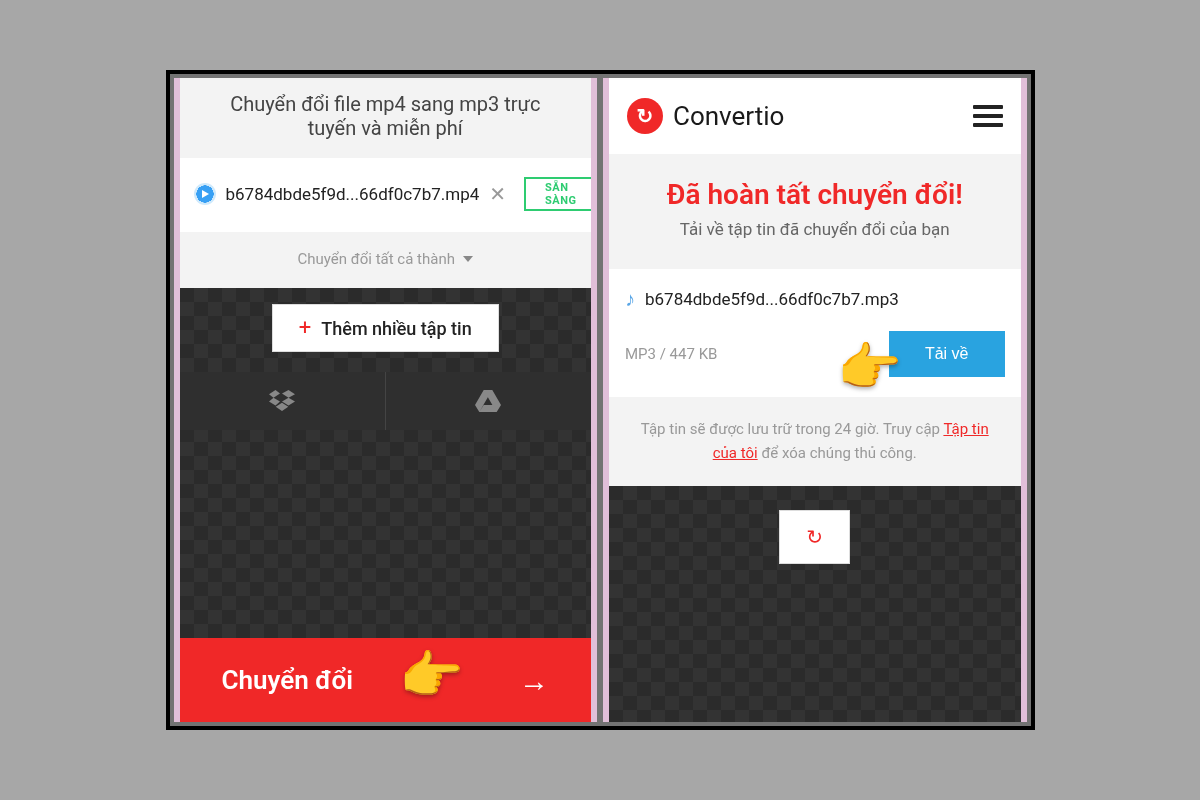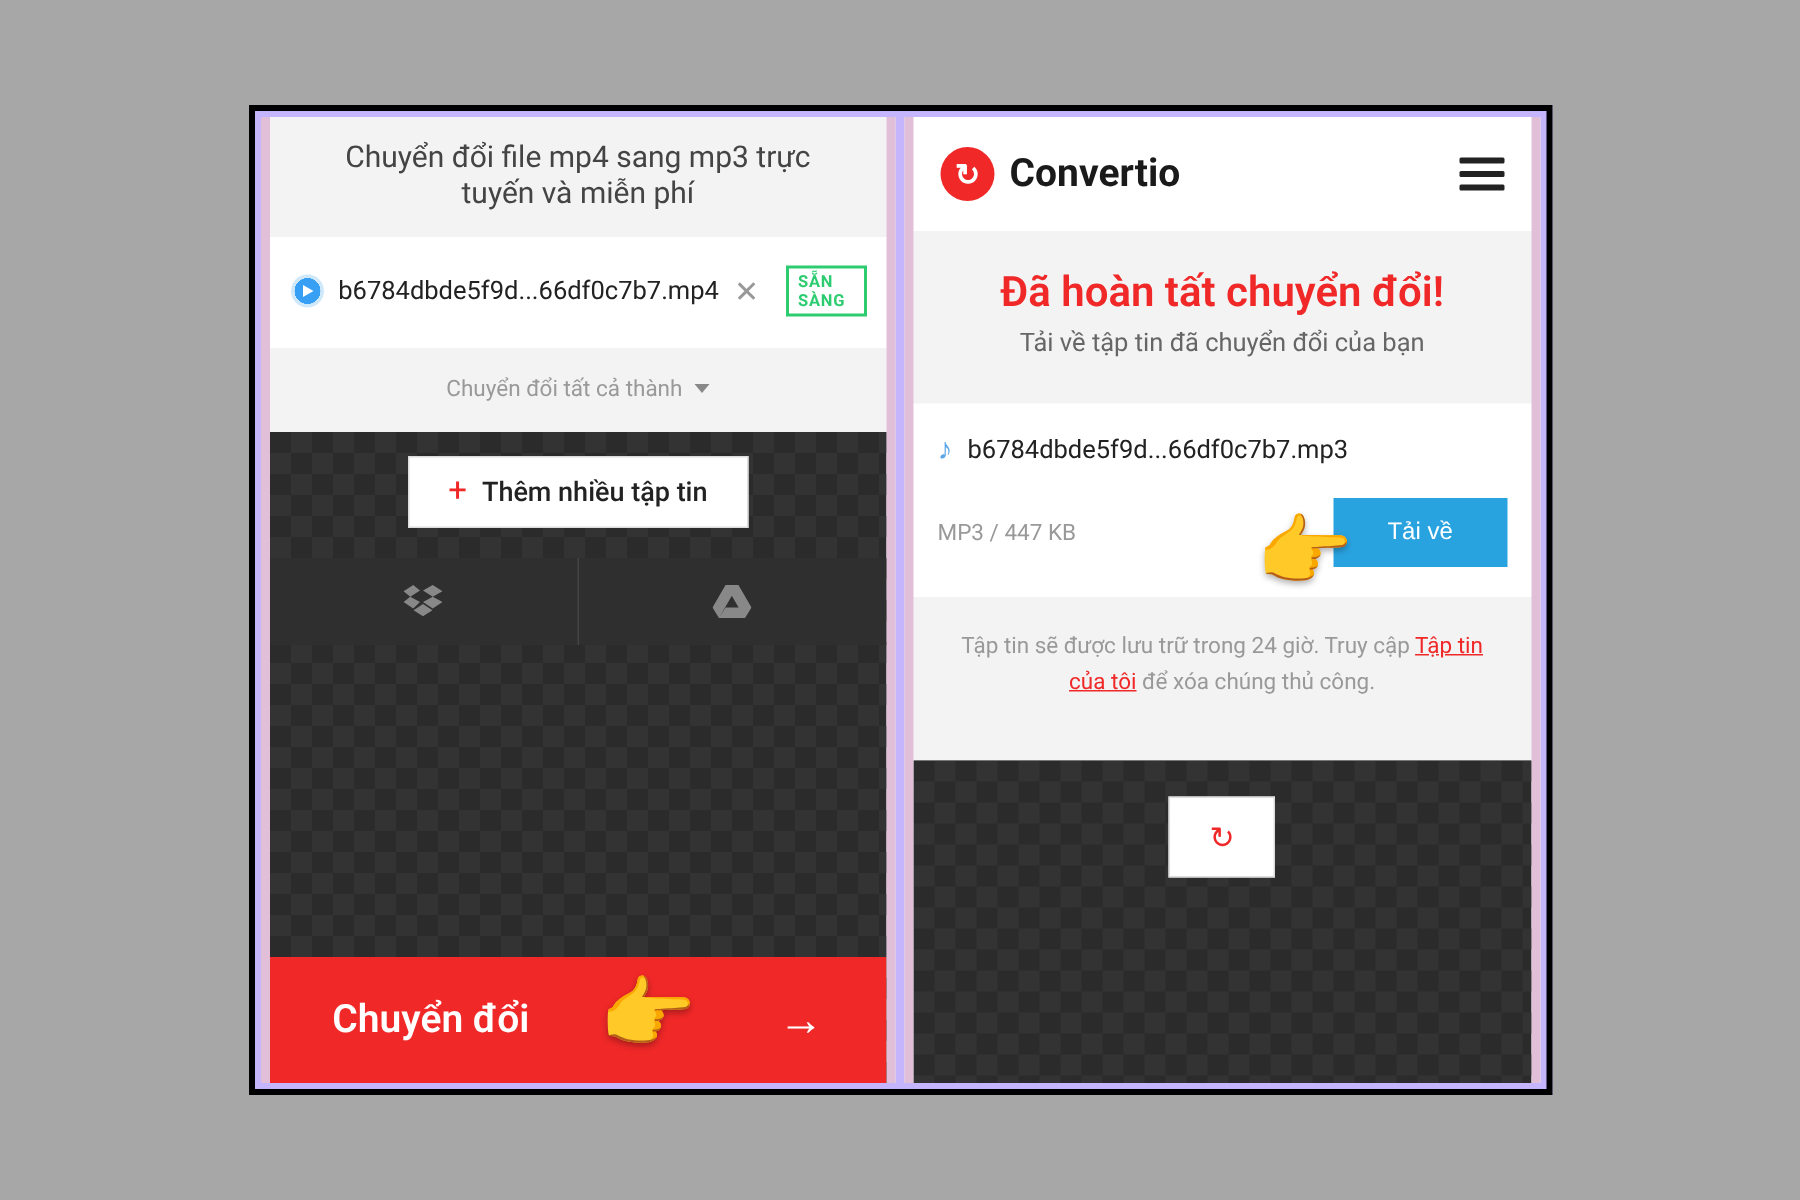--- a/index.html
+++ b/index.html
@@ -8,21 +8,21 @@
     height: 800px;
     background: #a7a7a7;
     font-family: -apple-system, "Segoe UI", Roboto, Arial, sans-serif;
     display: flex;
     align-items: center;
     justify-content: center;
   }
   .outer {
     width: 869px;
     height: 660px;
-    background: #c4b5fd;
+    background: #737373;
     border: 4px solid #000;
     padding: 4px;
     display: flex;
     gap: 6px;
   }
   .phone {
     flex: 1;
     background: #f3f3f3;
     position: relative;
     overflow: hidden;
@@ -43,21 +43,21 @@
     background: radial-gradient(circle,#38a0f4 55%,#cfe9fb 56%);
     display:inline-flex;align-items:center;justify-content:center;
     position:relative;
   }
   .playicon::after{content:"";border-left:7px solid #fff;border-top:4px solid transparent;border-bottom:4px solid transparent;margin-left:2px;}
   .filename { flex:1; color:#222; font-size: 17px; }
   .xicon { color:#999; font-size:20px; cursor:pointer; }
   .metarow { display:flex; align-items:center; gap:14px; }
   .ready {
     border:2px solid #2ecc71; color:#2ecc71; font-size:11px; font-weight:700;
-    padding:2px 6px; letter-spacing:0.5px;
+    padding:2px 19px; letter-spacing:0.5px;
   }
   .size { color:#999; font-size:16px; }
   .to { color:#666; font-size:15px; margin-left:auto; }
   .fmtsel {
     border:2px solid #ccc; padding:8px 12px; display:flex; align-items:center;
     gap:8px; font-weight:700; font-size:15px; color:#333; cursor:pointer;
   }
   .chev-down { width:0;height:0;border-left:5px solid transparent;border-right:5px solid transparent;border-top:6px solid #888; }
   .gear {
     border:2px solid #ccc; width:42px; height:40px; display:flex;align-items:center;justify-content:center;font-size:18px;color:#555;cursor:pointer;
@@ -92,34 +92,34 @@
   }
   .hand.left { bottom:16px; left:220px; }
 
   
   .topbar { background:#fff; display:flex; align-items:center; justify-content:space-between; padding:20px 18px; }
   .brand { display:flex; align-items:center; gap:10px; }
   .logo {
     width:36px; height:36px; border-radius:50%; background:#f02828;
     display:flex;align-items:center;justify-content:center;color:#fff;font-size:20px;font-weight:700;
   }
-  .brandtxt { font-size:26px; font-weight:700; color:#1a1a1a; }
+  .brandtxt { font-size:26px; font-weight:400; color:#1a1a1a; }
   .burger span{display:block;width:30px;height:4px;background:#222;margin:5px 0;border-radius:1px;}
   .hero { text-align:center; padding:24px 18px 30px; }
   .hero h1 { color:#f02828; font-size:28px; font-weight:600; margin-bottom:8px; }
   .hero p { color:#666; font-size:17px; }
   .outcard { background:#fff; padding:18px 16px 20px; display:flex; flex-direction:column; gap:20px; position:relative; }
   .noteicon { color:#5aa6e6; font-size:20px; }
   .metarow2 { display:flex; align-items:center; justify-content:space-between; }
   .fmtinfo { color:#999; font-size:15px; }
   .download {
     background:#29a3e0; color:#fff; font-size:16px; padding:14px 36px; cursor:pointer; border:none;
   }
   .hand.right { top:68px; right:118px; }
-  .notice { color:#999; font-size:15px; text-align:center; padding:20px 30px 41px; line-height:1.6; }
+  .notice { color:#999; font-size:15px; text-align:center; padding:20px 30px 21px; line-height:1.6; }
   .notice a { color:#f02828; text-decoration:underline; }
   .darkzone2 {
     background:#2b2b2b;
     background-image:
       linear-gradient(45deg,#333 25%,transparent 25%,transparent 75%,#333 75%),
       linear-gradient(45deg,#333 25%,transparent 25%,transparent 75%,#333 75%);
     background-size:28px 28px; background-position:0 0,14px 14px;
     padding:24px 0 40px; display:flex; justify-content:center; flex:1;
   }
   .morebtn {

